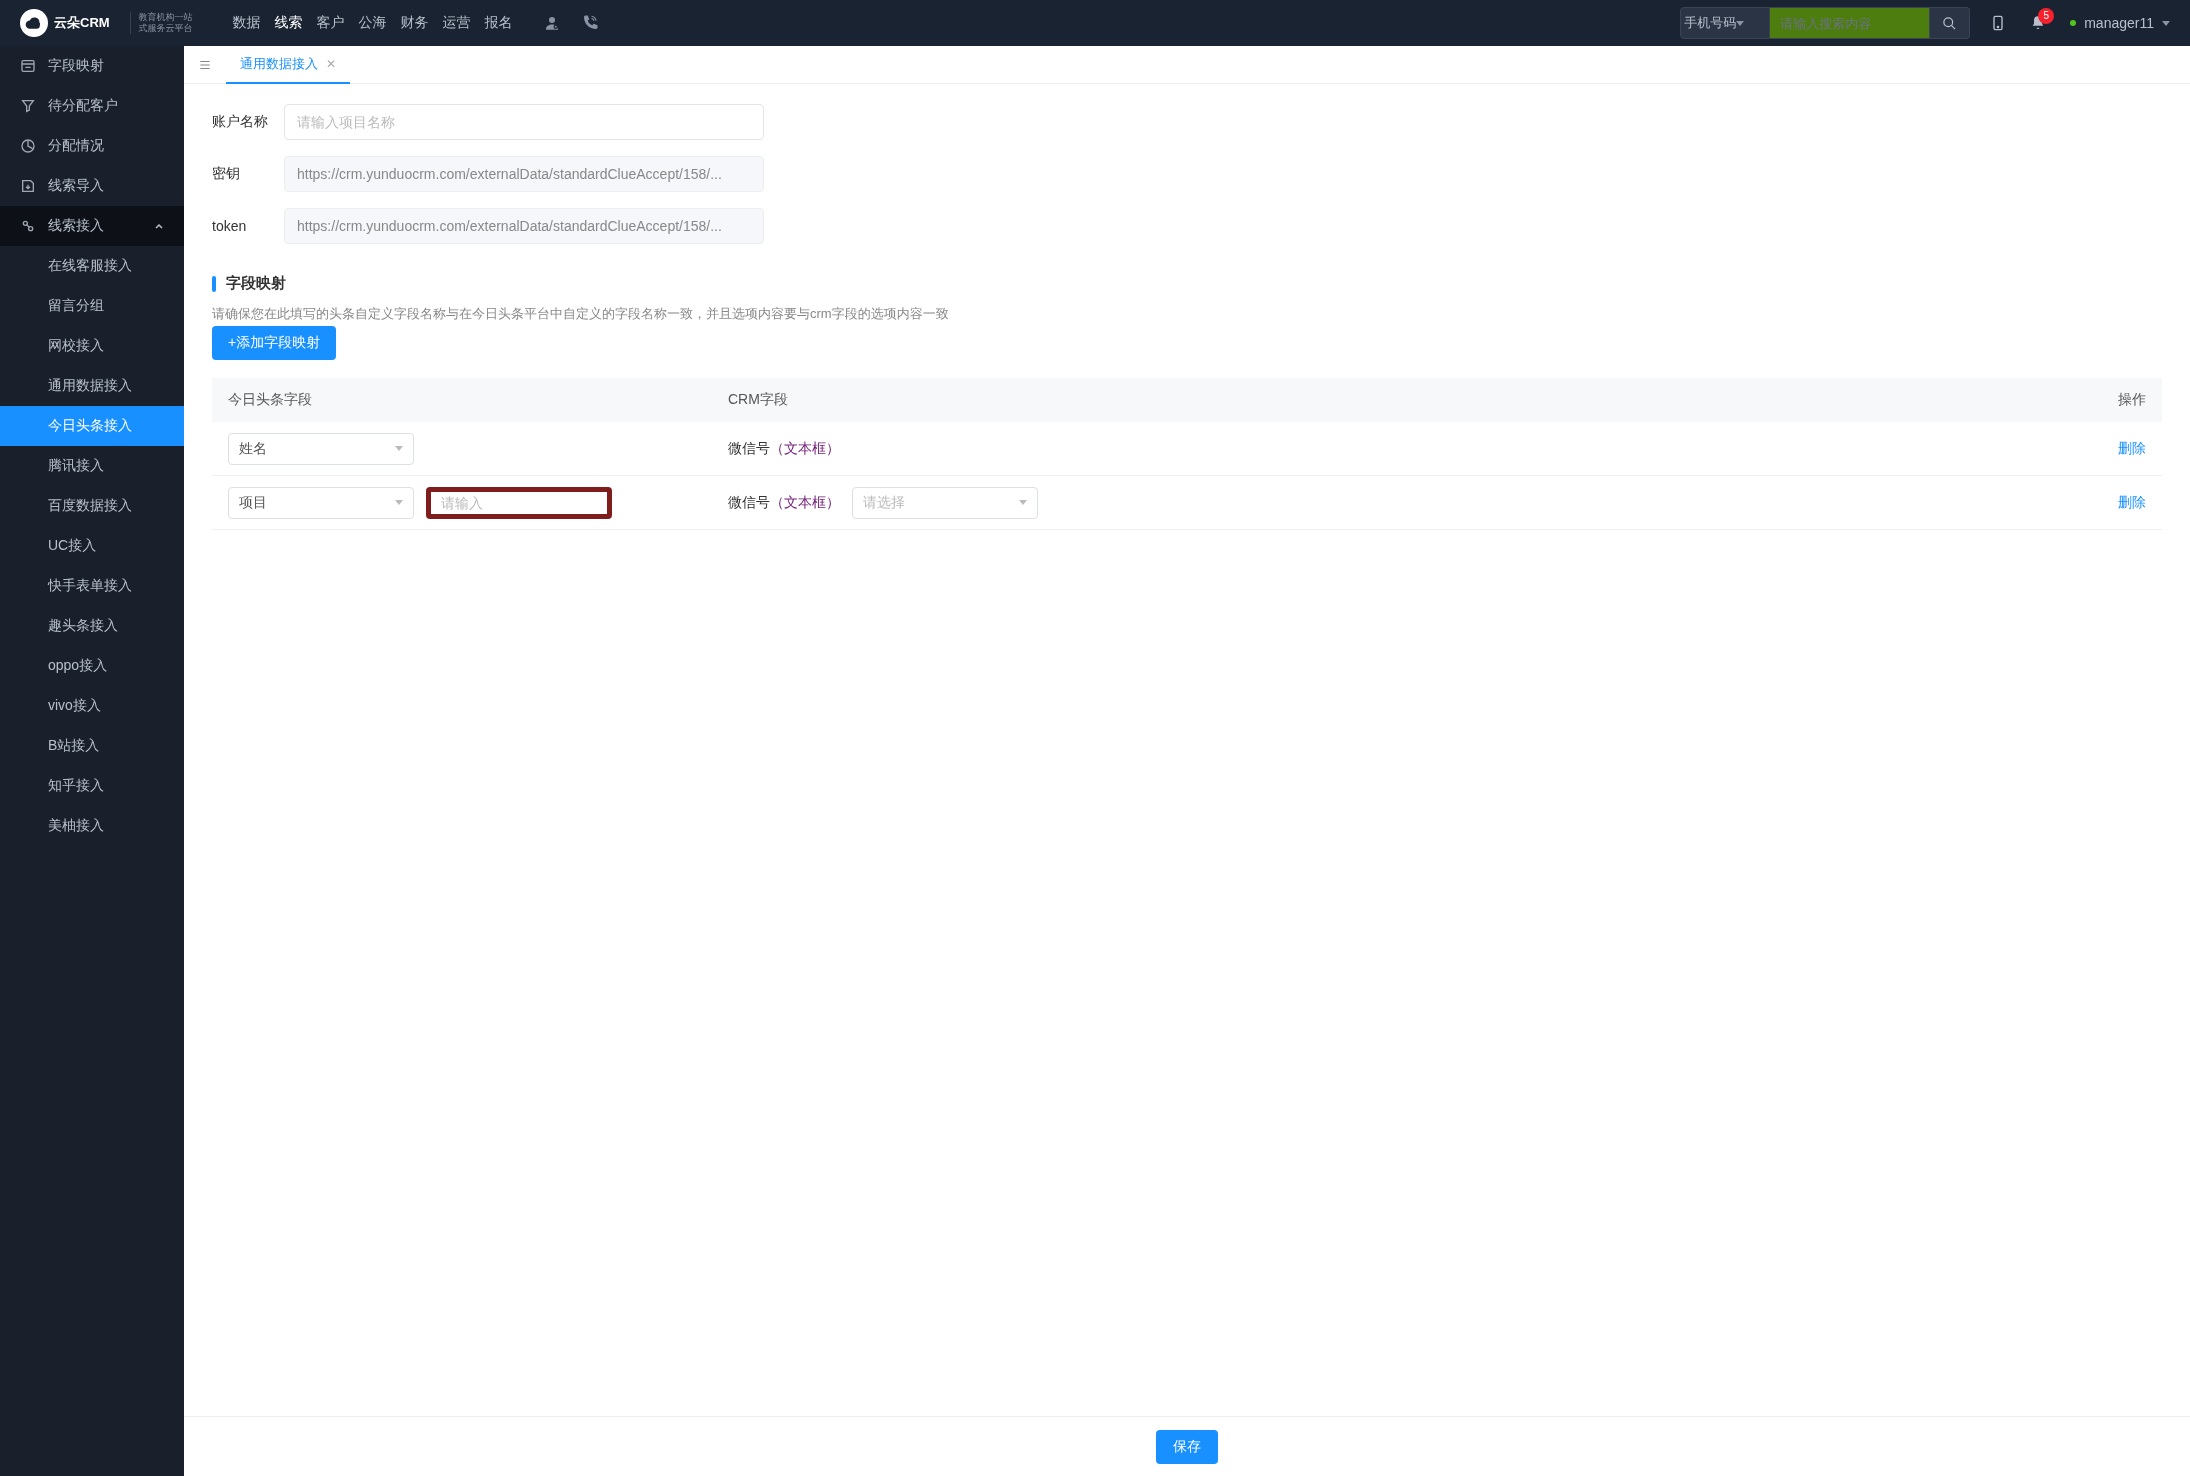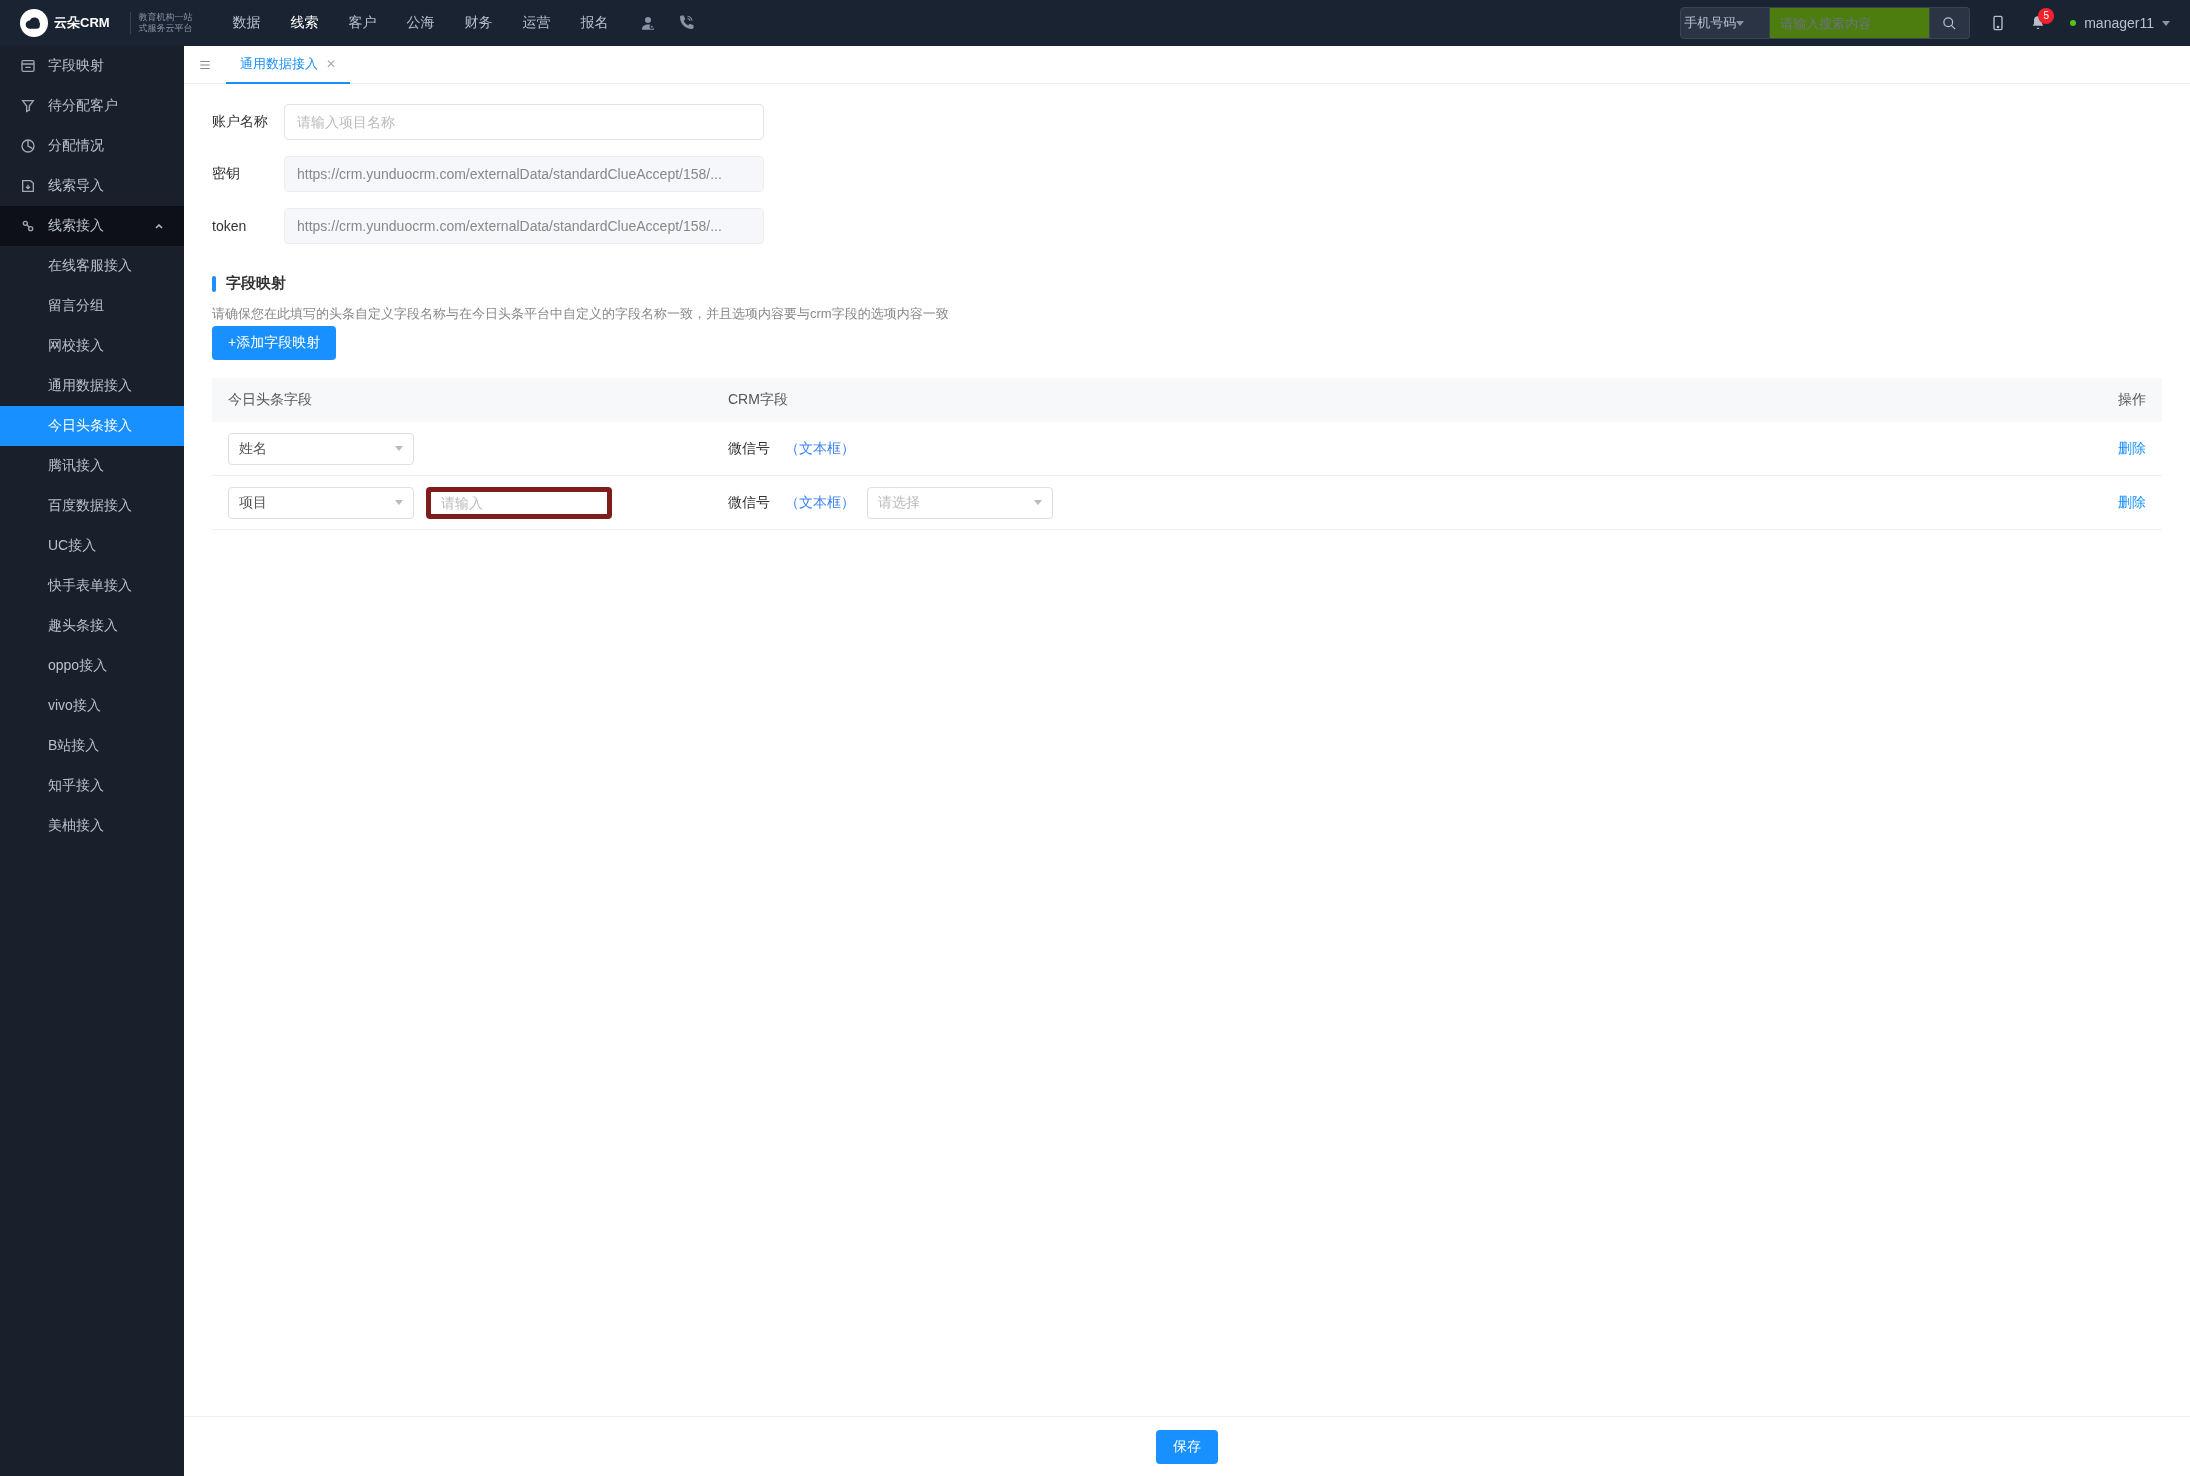--- a/index.html
+++ b/index.html
@@ -5,21 +5,21 @@
 * { margin:0; padding:0; box-sizing:border-box; }
 body { font-family:-apple-system,BlinkMacSystemFont,"PingFang SC","Microsoft YaHei",sans-serif; background:#f5f6f8; color:#333; font-size:14px; }
 
 
 .header { height:46px; background:#1a2332; display:flex; align-items:center; padding:0 20px; color:#fff; }
 .logo { display:flex; align-items:center; margin-right:40px; }
 .logo-icon { width:28px; height:28px; background:#fff; border-radius:50%; display:flex; align-items:center; justify-content:center; margin-right:6px; }
 .logo-icon svg { width:20px; height:20px; }
 .logo-text { color:#fff; font-size:13px; font-weight:600; }
 .logo-sub { font-size:9px; color:#8a93a3; border-left:1px solid #3a4252; padding-left:8px; margin-left:20px; line-height:1.2; }
-.top-nav { display:flex; gap:30px; }
+.top-nav { display:flex; gap:14px; }
 .top-nav-item { color:#b8c0cc; cursor:pointer; font-size:14px; }
 .top-nav-item.active { color:#fff; font-weight:500; }
 .top-icons { display:flex; gap:20px; margin-left:30px; align-items:center; }
 .top-icon { width:18px; height:18px; color:#8a93a3; cursor:pointer; }
 .search-wrap { display:flex; align-items:center; margin-left:auto; margin-right:20px; }
 .search-select { background:#2a3444; border:1px solid #3a4454; color:#b8c0cc; height:32px; padding:0 3px; font-size:13px; border-radius:4px 0 0 4px; display:flex; align-items:center; cursor:pointer; min-width:90px; }
 .search-input { background:#4d7c0f; border:1px solid #3a4454; border-left:none; color:#fff; height:32px; padding:0 10px; width:160px; font-size:13px; }
 .search-input::placeholder { color:#6a7383; }
 .search-btn { background:#2a3444; border:1px solid #3a4454; border-left:none; color:#b8c0cc; height:32px; width:40px; border-radius:0 4px 4px 0; display:flex; align-items:center; justify-content:center; cursor:pointer; }
 .header-right { display:flex; align-items:center; gap:24px; }
@@ -70,21 +70,21 @@
 .td-row { display:flex; height:54px; align-items:center; padding:0 16px; border-bottom:1px solid #f0f0f0;justify-content:flex-end; }
 .col1 { flex:0 0 500px; display:flex; gap:12px; align-items:center; }
 .col2 { flex:1; display:flex; align-items:center; gap:12px; }
 .col3 { flex:0 0 80px; text-align:right; }
 .cell-select { height:32px; border:1px solid #dcdfe6; border-radius:4px; padding:0 28px 0 10px; width:186px; font-size:14px; color:#555; background:#fff; display:flex; align-items:center; justify-content:space-between; cursor:pointer; position:relative; }
 .cell-select::after { content:''; position:absolute; right:10px; width:0; height:0; border-left:4px solid transparent; border-right:4px solid transparent; border-top:5px solid #bbb; }
 .cell-select.placeholder { color:#bbb; }
 .cell-input { height:32px; border:5px solid #7f1d1d; border-radius:4px; padding:0 10px; width:186px; font-size:14px; }
 .cell-input::placeholder { color:#bbb; }
 .crm-label { color:#333; font-size:14px; }
-.crm-label .hint { color:#3b82f6;margin-left:15px; }
+.crm-label .hint { color:#701a75; }
 .link-btn { color:#1890ff; cursor:pointer; font-size:14px; }
 
 .footer { position:fixed; bottom:0; left:184px; right:0; height:60px; background:#fff; display:flex; align-items:center; justify-content:center; border-top:1px solid #eee; }
 .save-btn { background:#1890ff; color:#fff; border:none; height:34px; width:62px; border-radius:4px; cursor:pointer; font-size:14px; }
 
 svg { display:block; }
 </style>
 </head>
 <body>
 

